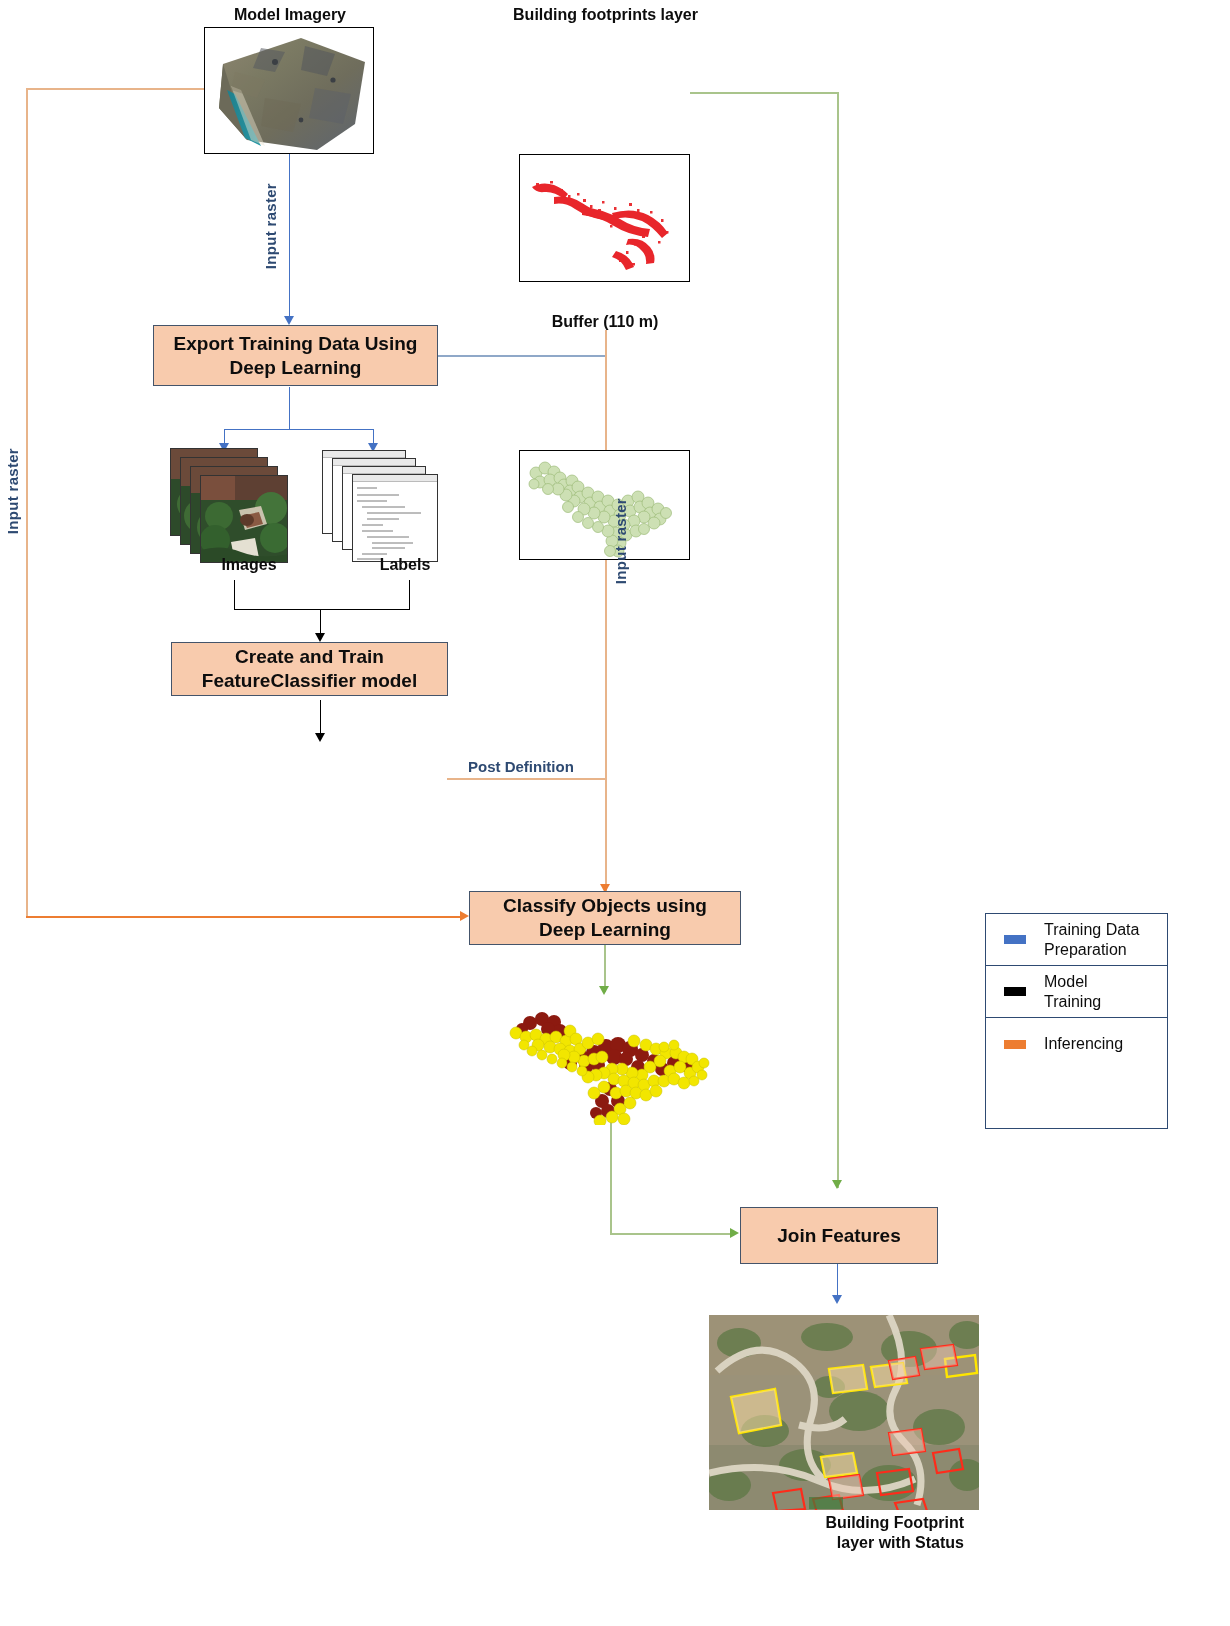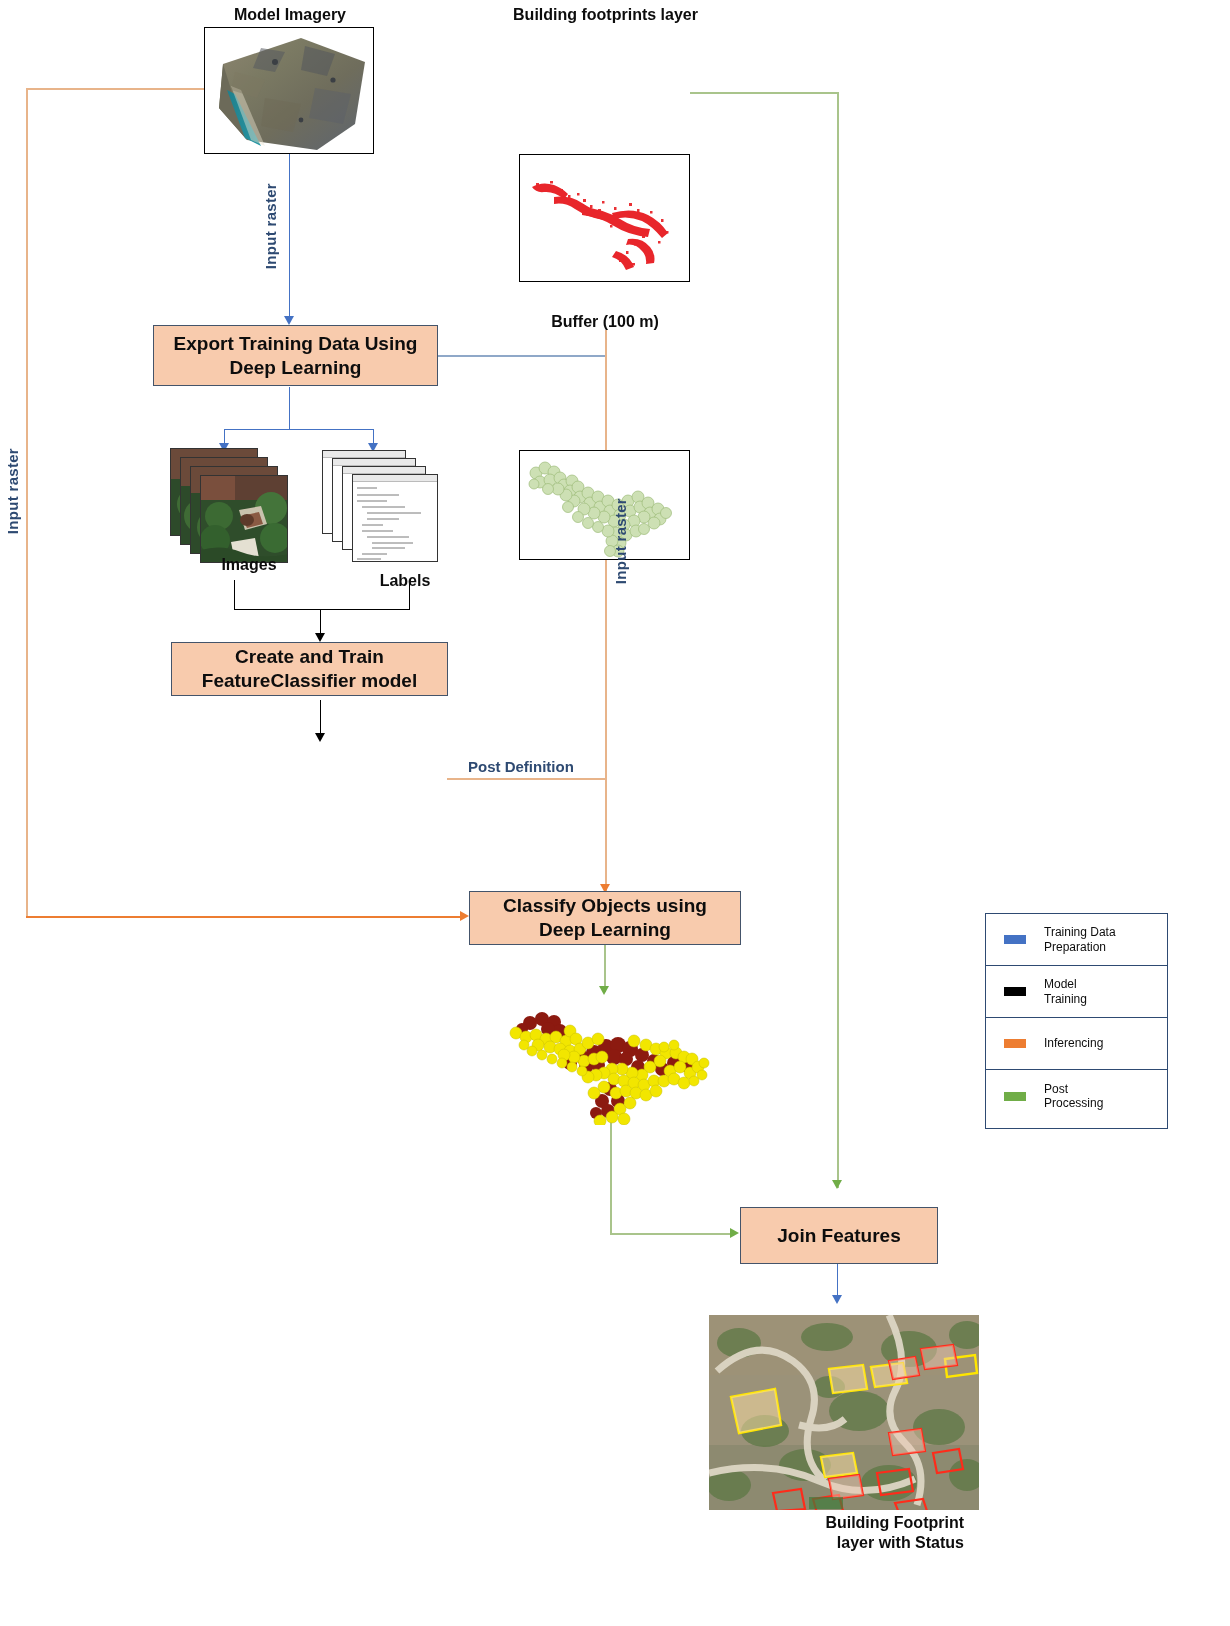--- a/index.html
+++ b/index.html
@@ -96,21 +96,21 @@
   .lg-row:last-child{border-bottom:none;}
   .lg-swatch-cell{
     width:58px;
     display:flex;
     align-items:center;
     justify-content:center;
     flex:0 0 58px;
   }
   .lg-swatch{width:22px;height:9px;}
   .lg-text{
-    font-size:12px;
+    font-size:16px;
     color:#0d0d0d;
     line-height:1.2;
     white-space:pre-line;
   }
 
   
   .stack{position:absolute;}
   .card{
     position:absolute;
     border:1px solid #333;
@@ -305,21 +305,21 @@
           <circle cx="116" cy="80" r="6"></circle>
         <circle cx="124" cy="78" r="5.5"></circle>
           <circle cx="78" cy="76" r="5.5"></circle>
           <circle cx="68" cy="72" r="5.5"></circle>
         <circle cx="58" cy="66" r="5.5"></circle>
           <circle cx="48" cy="56" r="5.5"></circle>
           <circle cx="28" cy="38" r="5.5"></circle>
       </g>
     </svg>
   </div>
-  <div class="abs caption" style="left:505px;top:312px;width:200px;">Buffer (100 m)</div>
+  <div class="abs caption" style="left:505px;top:312px;width:200px;">Buffer (110 m)</div>
 
   <div class="abs vert-label" style="left:262px;top:183px;">Input raster</div>
 
   <div class="abs vert-label" style="left:4px;top:448px;">Input raster</div>
 
   <div class="abs vert-label" style="left:612px;top:498px;">Input raster</div>
 
   <div class="abs proc" style="left:153px;top:325px;width:285px;height:61px;">Export Training Data Using
 Deep Learning</div>
 
@@ -396,21 +396,21 @@
           <line x1="9" y1="56" x2="40" y2="56"></line>
           <line x1="14" y1="62" x2="56" y2="62"></line>
           <line x1="19" y1="68" x2="60" y2="68"></line>
           <line x1="19" y1="73" x2="52" y2="73"></line>
           <line x1="9" y1="79" x2="34" y2="79"></line>
           <line x1="4" y1="84" x2="28" y2="84"></line>
         </g>
       </svg>
     </div>
   </div>
-  <div class="abs caption" style="left:340px;top:555px;width:130px;margin-top:16px;">Labels</div>
+  <div class="abs caption" style="left:340px;top:555px;width:130px;">Labels</div>
 
   <div class="abs proc" style="left:171px;top:642px;width:277px;height:54px;">Create and Train
 FeatureClassifier model</div>
 
 
   <div class="abs edge-label" style="left:468px;top:757px;width:160px;">Post Definition</div>
 
   <div class="abs proc" style="left:469px;top:891px;width:272px;height:54px;">Classify Objects using
 Deep Learning</div>
 
@@ -604,22 +604,15 @@
 Training</div>
     </div>
 
     <div class="lg-row">
       <div class="lg-swatch-cell">
         <div class="lg-swatch" style="background:#ED7D31;"></div>
       </div>
       <div class="lg-text">Inferencing</div>
     </div>
 
-    <div class="lg-row">
-      <div class="lg-swatch-cell">
-        <div class="lg-swatch" style="background:#70AD47;"></div>
-      </div>
-      <div class="lg-text">Post
-Processing</div>
-    </div>
   </div>
 
 </div>
 
 </body></html>

